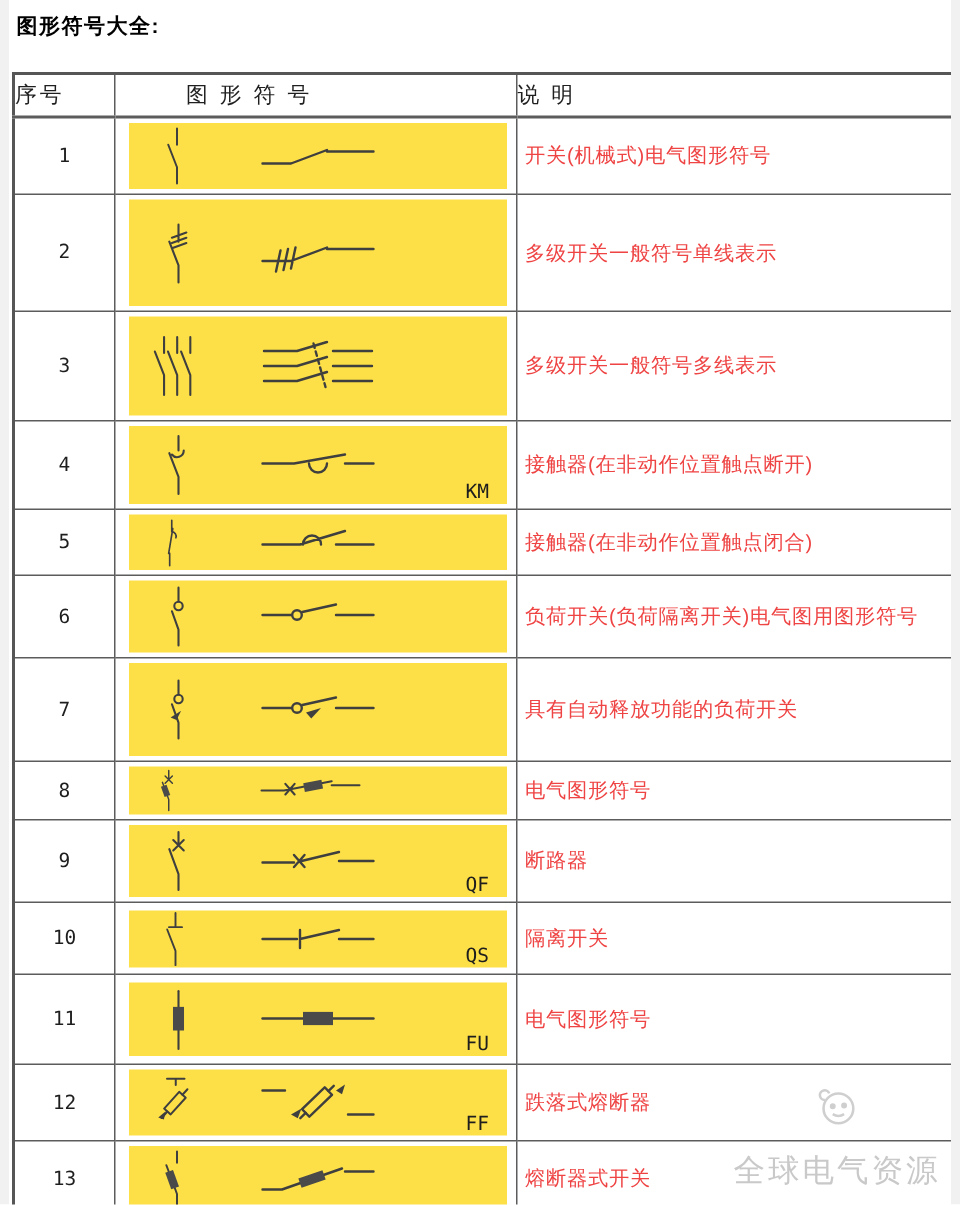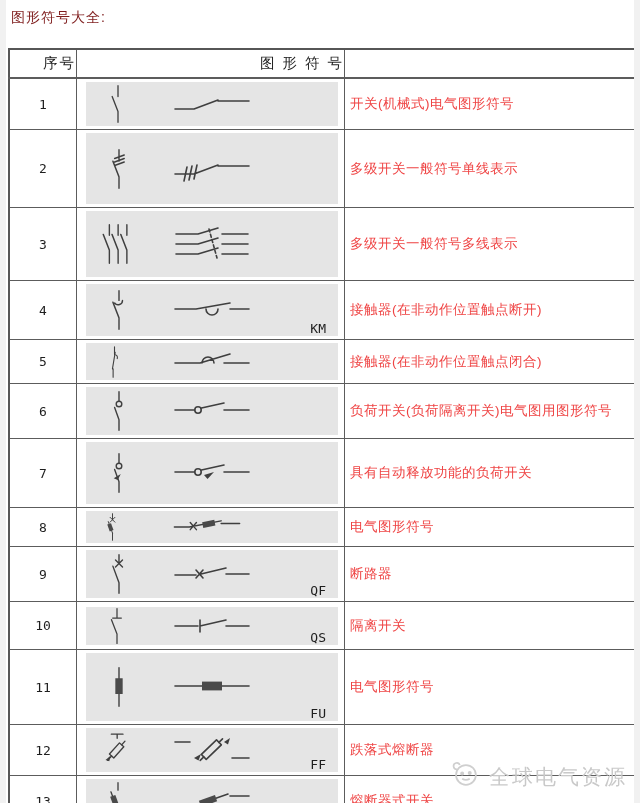--- a/index.html
+++ b/index.html
@@ -10,62 +10,62 @@
   }
   
   body::before,body::after{
     content:"";position:absolute;top:0;bottom:0;width:6px;background:#f1f1f1;
   }
   body::before{left:0;}
   body::after{right:0;}
 
   .title{
     position:absolute;top:9px;left:11px;
-    font-size:14px;font-weight:normal;color:#7f1d1d;letter-spacing:1px;
+    font-size:14px;font-weight:bold;color:#000000;letter-spacing:1px;
   }
 
   table{
     position:absolute;top:48px;left:8px;width:625px;
     border-collapse:collapse;table-layout:fixed;
     border:2px solid #565656;
     background:#ffffff;
   }
   th,td{border:1.5px solid #5c5c5c;padding:0;}
   thead th{
     height:27px;font-size:14.5px;font-weight:normal;color:#1f1f1f;
-    letter-spacing:2px;text-align:right;border-bottom-width:2px;
+    letter-spacing:2px;text-align:left;border-bottom-width:2px;
   }
   .c1{width:66px;}
   .c2{width:220px;padding-left:47px;}
   .c3{width:333px;}
 
   td.num{
     text-align:center;vertical-align:middle;
     font-family:"DejaVu Sans Mono",monospace;font-size:13px;color:#1e1e1e;
   }
   td.sym{vertical-align:middle;}
   .panel{
     position:relative;margin:3px 6px 3px 9px;
-    background:#e5e5e5;
+    background:#fde047;
   }
   .vsym{position:absolute;left:12px;top:50%;transform:translateY(-50%);line-height:0;}
   .hsym{position:absolute;left:84px;top:50%;transform:translateY(-50%);line-height:0;}
   .slabel{
     position:absolute;right:12px;bottom:0px;
     font-family:"DejaVu Sans Mono",monospace;font-size:13px;color:#1e1e1e;
   }
   td.desc{
     vertical-align:middle;text-align:left;padding-left:5px;padding-right:4px;
     font-size:13.5px;color:#ef4444;letter-spacing:0.5px;
   }
 
   .watermark{
     position:absolute;right:13px;bottom:9px;
     display:flex;align-items:center;gap:7px;
-    color:#c9c9c9;font-size:21px;letter-spacing:2px;white-space:nowrap;
+    color:#c9c9c9;font-size:21px;letter-spacing:2px;white-space:nowrap;flex-direction:column;
   }
 </style>
 </head>
 <body>
 
 <div class="title">图形符号大全:</div>
 
 <table>
   <thead>
     <tr>
@@ -227,21 +227,21 @@
                 <path stroke="#3f3f3f" stroke-width="1.6" fill="none" stroke-linecap="round" stroke-linejoin="round" d="M3 17 H26 M28 11 V23 M28 17 L54 11 M54 17 H77"></path>
               </svg></span>
             <span class="slabel">QS</span>
           </div>
         </td>
         <td class="desc">隔离开关</td>
       </tr>
       <tr style="height: 60px; margin-left: 28px;">
         <td class="num">11</td>
         <td class="sym">
-          <div class="panel" style="height: 68px;">
+          <div class="panel" style="height: 49px;">
             <span class="vsym"><svg width="42" height="44" viewBox="0 0 48 48">
                 <path stroke="#3f3f3f" stroke-width="1.6" fill="none" stroke-linecap="round" stroke-linejoin="round" d="M24 2 V46"></path>
                 <rect x="19.8" y="14" width="8.4" height="18" fill="#4a4a4a"></rect>
               </svg></span>
             <span class="hsym"><svg width="84" height="34" viewBox="0 0 80 34">
                 <path stroke="#3f3f3f" stroke-width="1.6" fill="none" stroke-linecap="round" stroke-linejoin="round" d="M3 16 H77"></path>
                 <rect x="30" y="11.6" width="20" height="8.8" fill="#4a4a4a"></rect>
               </svg></span>
             <span class="slabel">FU</span>
           </div>

